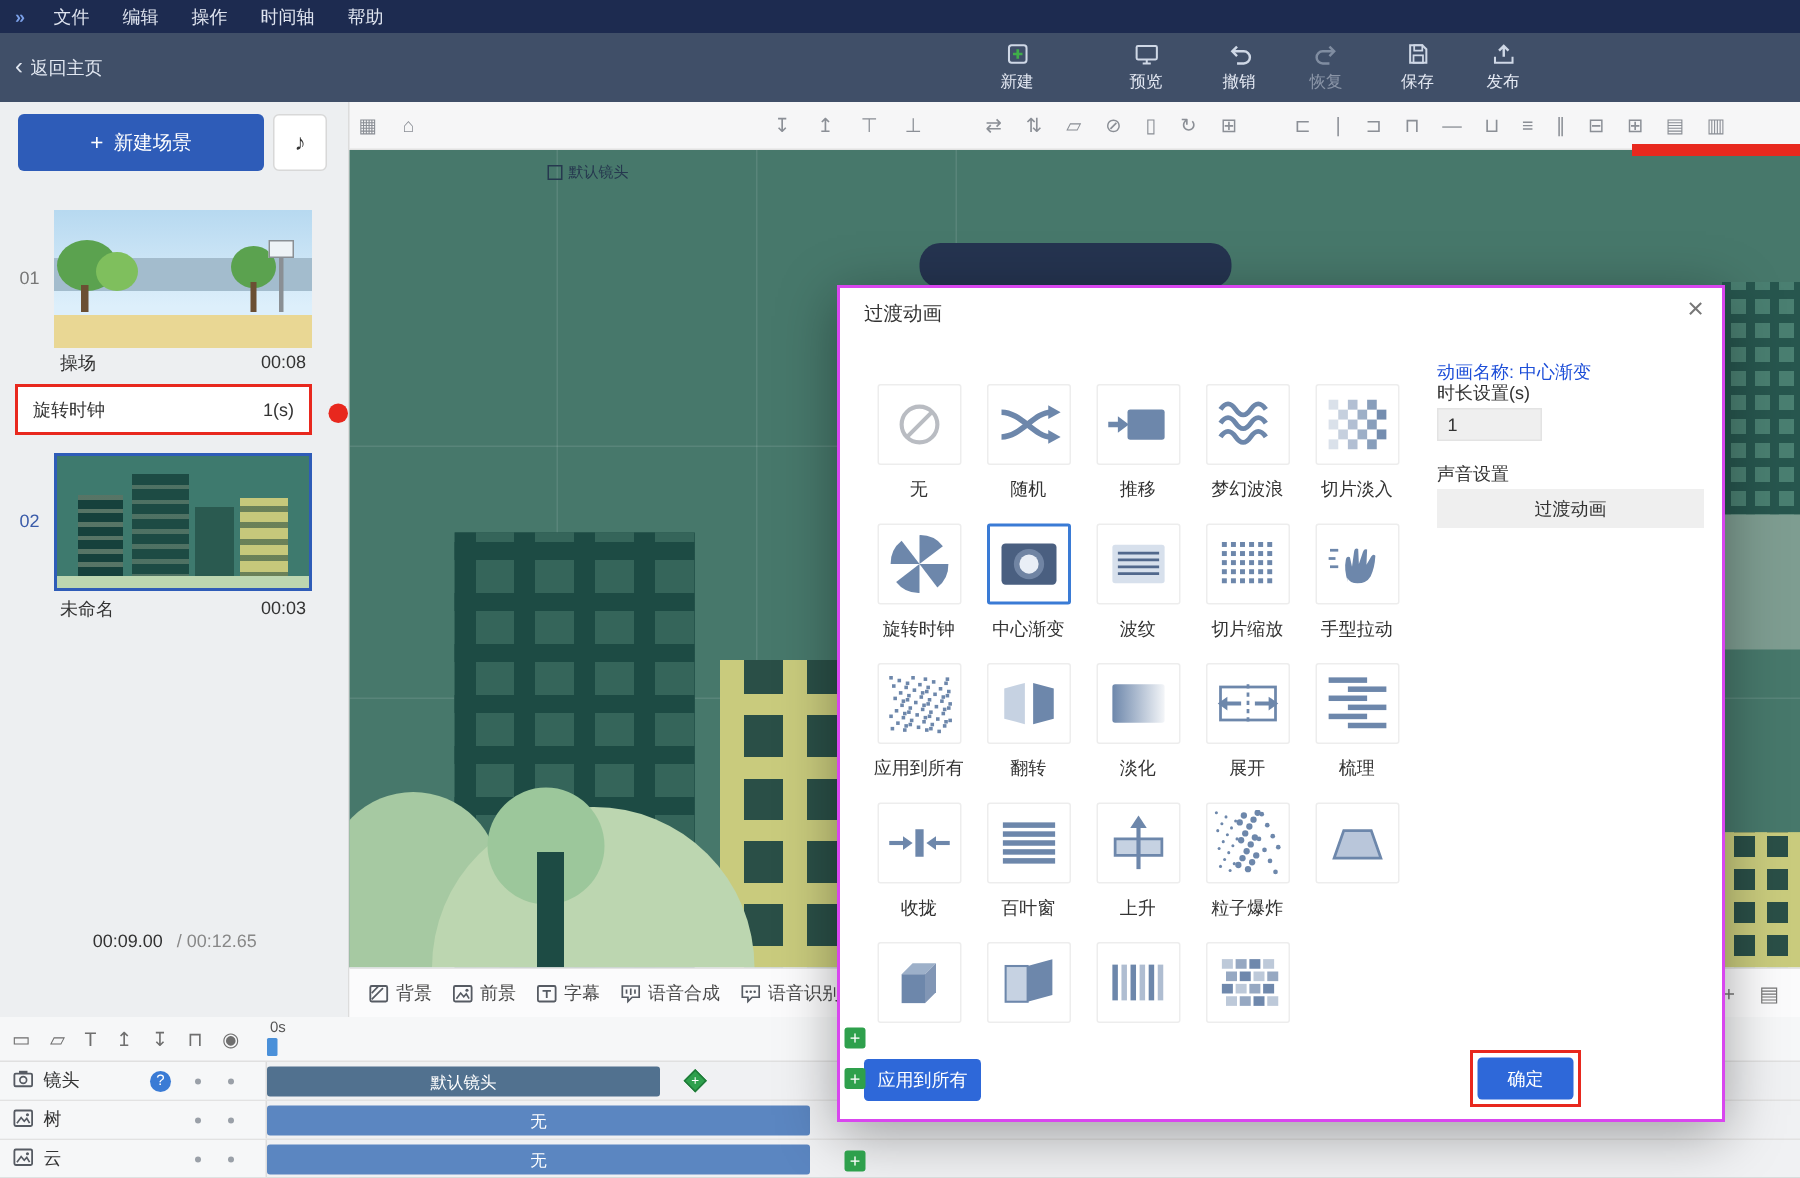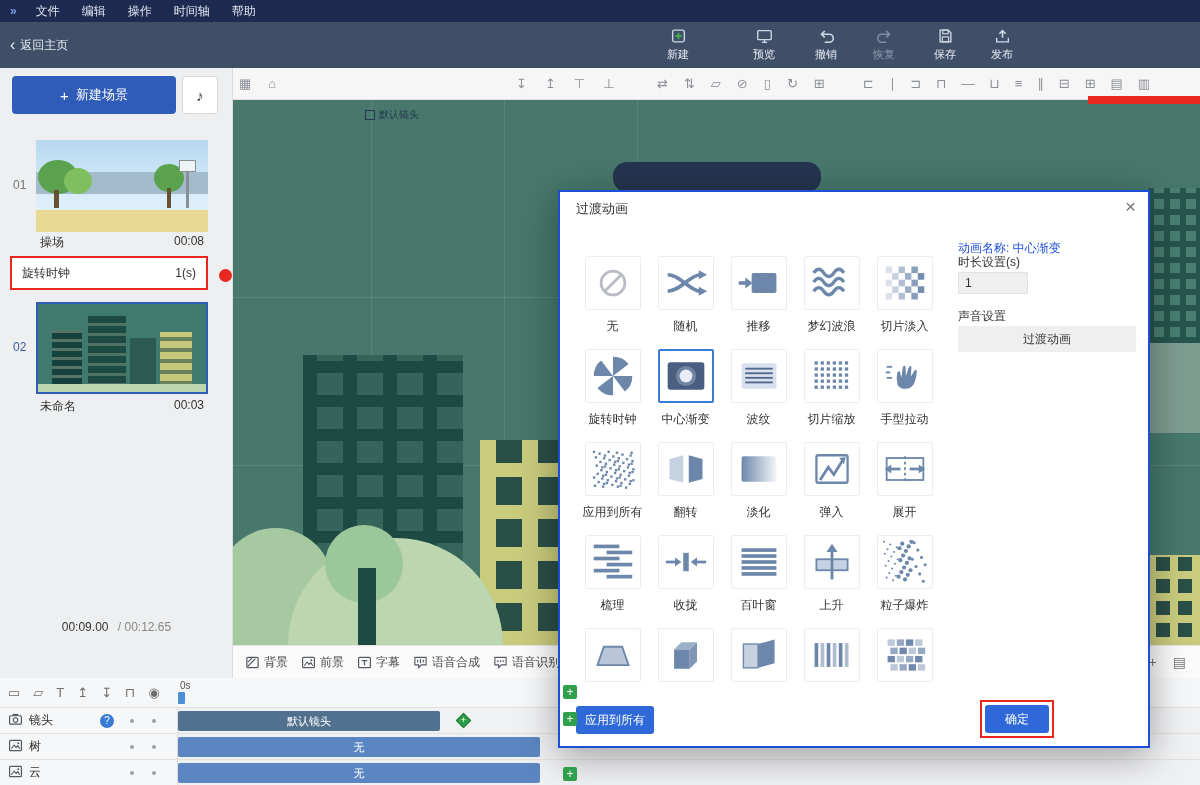--- a/index.html
+++ b/index.html
@@ -120,21 +120,21 @@
        background:#9aa0a8;cursor:pointer;}
   .bar{position:absolute;left:178px;top:3px;height:20px;border-radius:2px;color:#fff;font-size:11px;
        display:flex;align-items:center;justify-content:center;cursor:pointer;}
   .diamond{position: absolute;left:458px;top:7px;width:11px;height:11px;background:#2ea04c;
            border:1px solid #1f7a38;transform:rotate(45deg);cursor:pointer;box-sizing:border-box;}
   .dplus{display:block;transform:rotate(-45deg);color:#fff;font-size:9px;line-height:9px;text-align:center;}
   .plus-marker{position:absolute;width:14px;height:14px;background:#2ea04c;border-radius:2px;color:#fff;
                font-size:12px;line-height:14px;text-align:center;z-index:300;cursor:pointer;}
   
   .dialog{position:absolute;left:558px;top:190px;width:592px;height:558px;background:#fff;
-          border:2px solid #1d4ed8;box-sizing:border-box;z-index:100;box-shadow:0 8px 36px rgba(0,0,0,.35);}
+          border:2px solid #d946ef;box-sizing:border-box;z-index:100;box-shadow:0 8px 36px rgba(0,0,0,.35);}
   .dlg-title{position:absolute;left:16px;top:8px;font-size:13px;color:#333;}
   .dlg-close{position:absolute;right:12px;top:4px;font-size:19px;color:#777;cursor:pointer;}
   .dlg-search{position:absolute;left:16px;top:30px;width:346px;height:24px;background:#ededee;border-radius:3px;
               display:flex;align-items:center;gap:6px;padding-left:8px;box-sizing:border-box;}
   .dlg-search input{border:none;background:transparent;outline:none;font-size:12px;color:#333;width:290px;
                     font-family:inherit;}
   .fx-grid{position:absolute;left:16px;top:64px;width:366px;height:436px;overflow:hidden;display:grid;
            grid-template-columns:repeat(5,73px);grid-auto-rows:93px;}
   .fx-cell{display:flex;flex-direction:column;align-items:center;cursor:pointer;}
   .fx-ic{width:56px;height:54px;background:#fff;border:1px solid #ededed;border-radius:2px;display:flex;
@@ -720,30 +720,20 @@
                 </linearGradient>
               </defs>
               <rect x="5" y="10" width="38" height="28" rx="2" fill="url(#fdg)"></rect>
             </svg>
           </div>
           <div class="fx-label">淡化</div>
         </div>
         <div class="fx-cell">
           <div class="fx-ic">
             <svg width="46" height="44" viewBox="0 0 48 48">
-              <rect x="7" y="9" width="34" height="30" rx="2" fill="none" stroke="#6d87ab" stroke-width="2.5"></rect>
-              <polyline points="11,36 20,22 26,30 36,14" fill="none" stroke="#6d87ab" stroke-width="3"></polyline>
-              <polygon points="32,12 39,11 37,19" fill="#6d87ab"></polygon>
-            </svg>
-          </div>
-          <div class="fx-label">弹入</div>
-        </div>
-        <div class="fx-cell">
-          <div class="fx-ic">
-            <svg width="46" height="44" viewBox="0 0 48 48">
               <rect x="4" y="12" width="40" height="24" fill="none" stroke="#6d87ab" stroke-width="2"></rect>
               <line x1="24" y1="10" x2="24" y2="38" stroke="#6d87ab" stroke-width="2" stroke-dasharray="3 3"></line>
               <line x1="19" y1="24" x2="6" y2="24" stroke="#6d87ab" stroke-width="3"></line>
               <polygon points="9,19 2,24 9,29" fill="#6d87ab"></polygon>
               <line x1="29" y1="24" x2="42" y2="24" stroke="#6d87ab" stroke-width="3"></line>
               <polygon points="39,19 46,24 39,29" fill="#6d87ab"></polygon>
             </svg>
           </div>
           <div class="fx-label">展开</div>
         </div>

